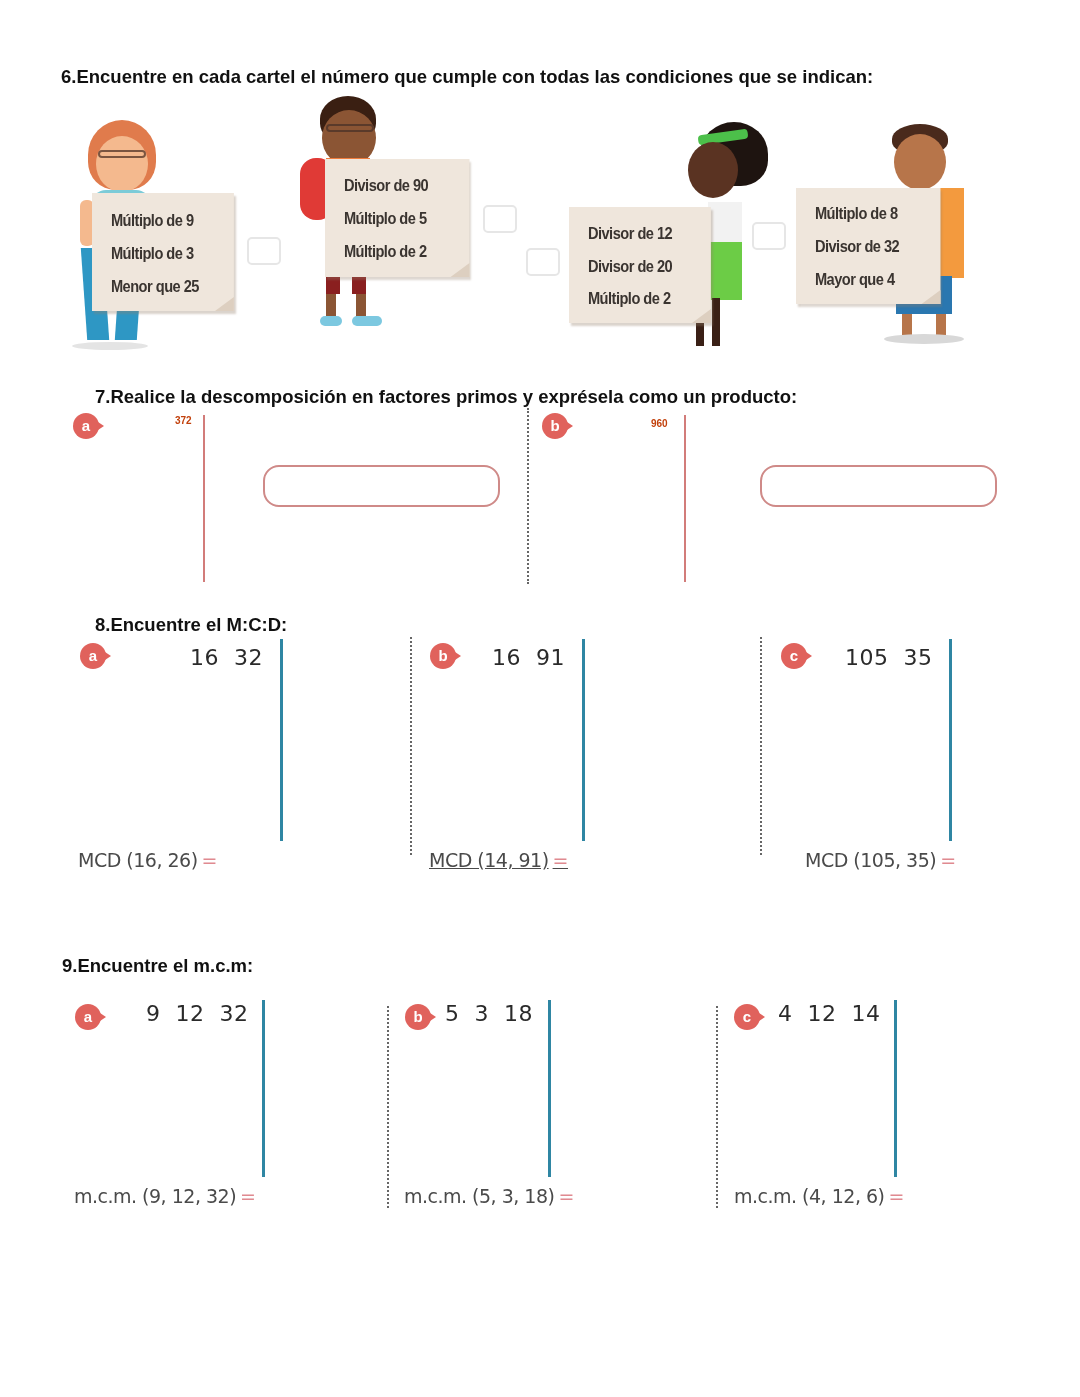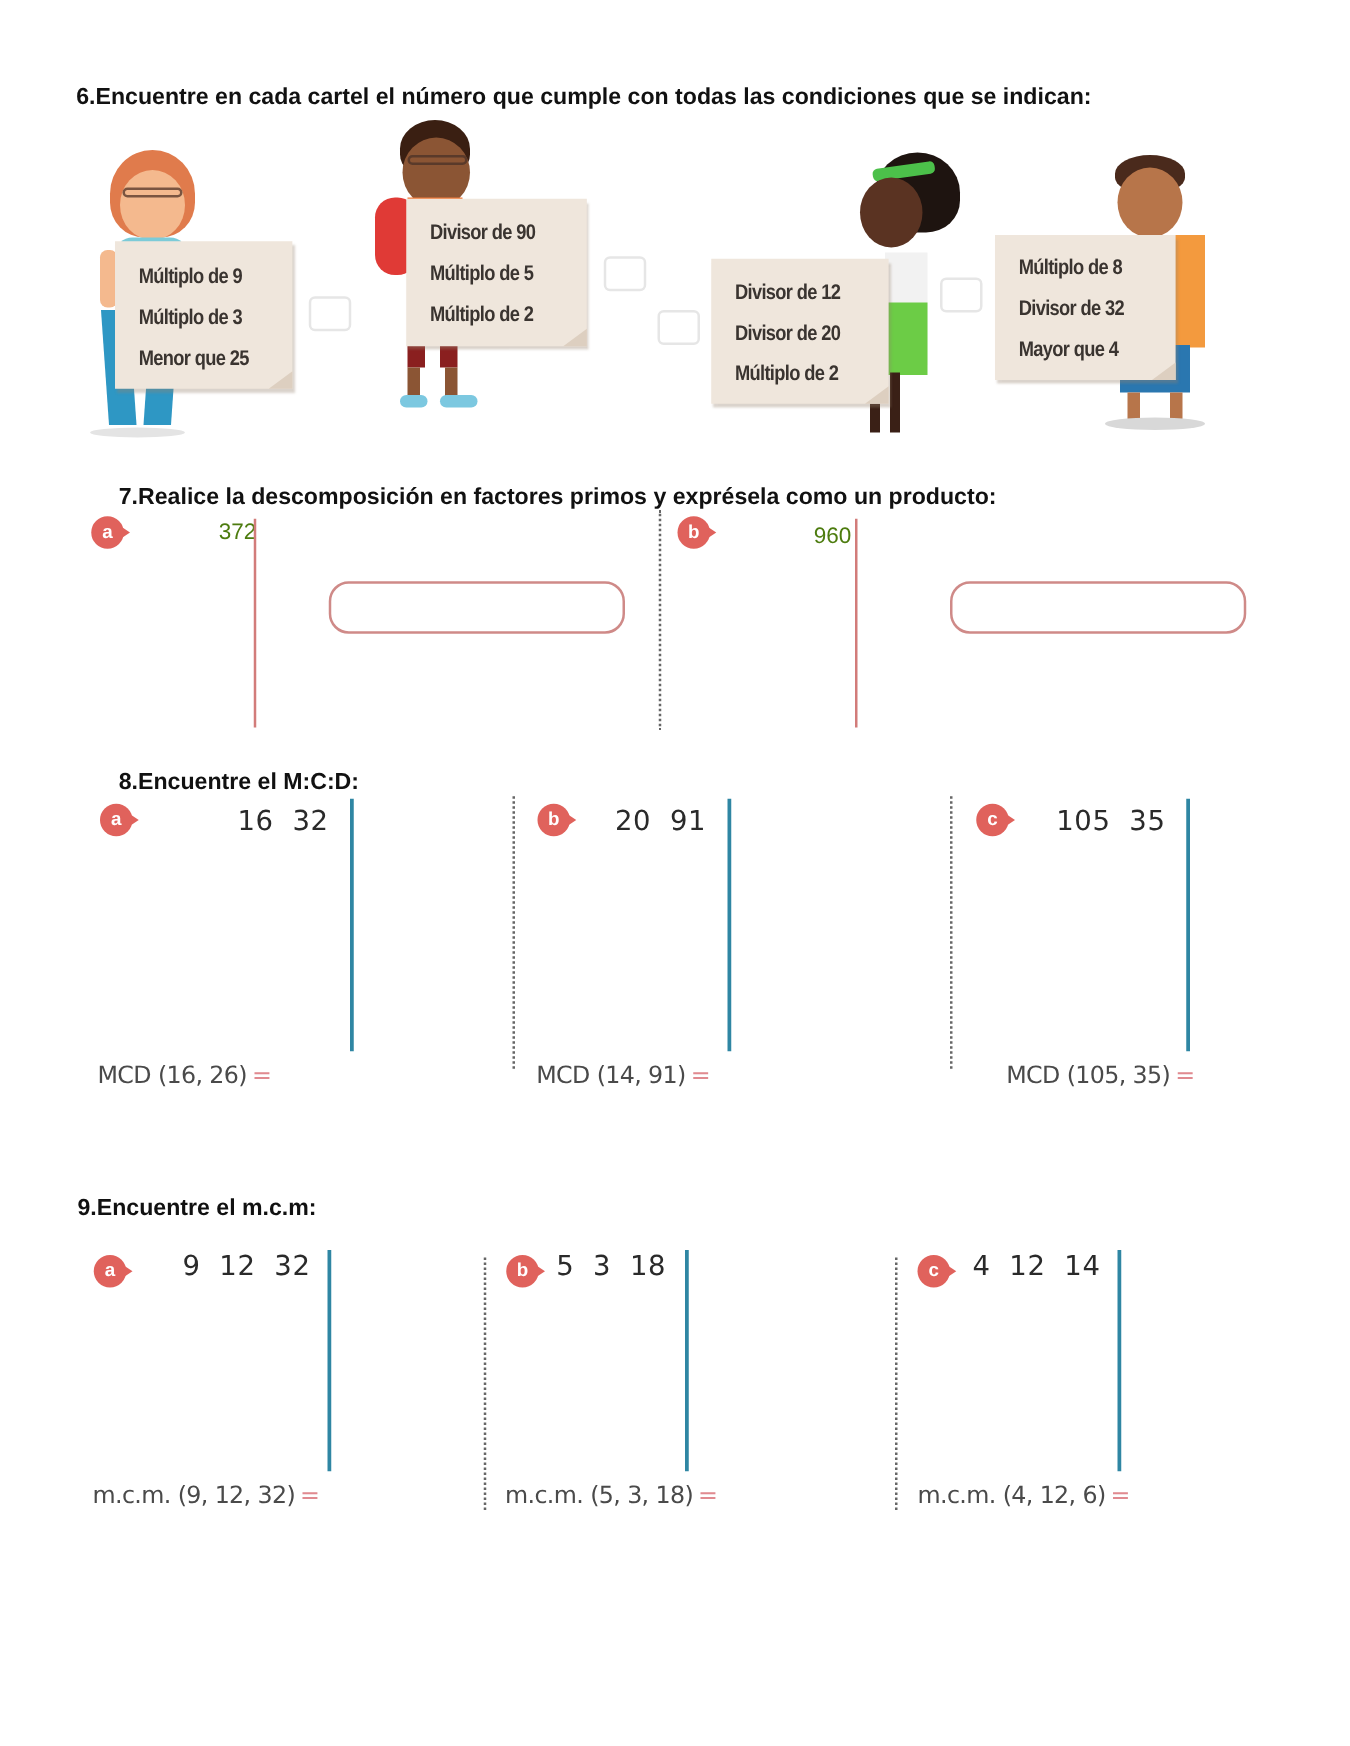--- a/index.html
+++ b/index.html
@@ -41,21 +41,21 @@
   .badge {
     position: absolute; width: 26px; height: 26px; border-radius: 50%;
     background: #e0625c; color: #fff; font-weight: bold; font-size: 15px;
     text-align: center; line-height: 25px;
   }
   .badge::after {
     content: ""; position: absolute; right: -5px; top: 9px;
     border-top: 4px solid transparent; border-bottom: 4px solid transparent;
     border-left: 6px solid #e0625c;
   }
-  .num7 { position: absolute; font-weight: normal; font-size: 18px; color: #4d7c0f; }
+  .num7 { position: absolute; font-weight: bold; font-size: 10px; color: #c2410c; }
   .vline-red { position: absolute; width: 2px; background: #d27c7a; }
   .answer-pill {
     position: absolute; height: 42px; border: 2px solid #cf8a88; border-radius: 16px; background: #fff;
   }
   .dotted-v { position: absolute; width: 0; border-left: 2px dotted #666; }
 
   
   .nums { position: absolute; font-family: "DejaVu Sans", sans-serif; font-size: 22px; color: #2a2a2a; white-space: pre; letter-spacing: 0.5px; }
   .vline-blue { position: absolute; width: 3px; background: #2f86a3; }
   .result { position: absolute; font-family: "DejaVu Sans", sans-serif; font-size: 19px; color: #4a4a4a; white-space: nowrap; letter-spacing: -0.5px; }
@@ -158,23 +158,23 @@
 <div class="badge" style="left:80px; top:643px;">a</div>
 <div class="nums" style="left:190px; top:645px;">16  32</div>
 <div class="vline-blue" style="left:280px; top:639px; height:202px;"></div>
 <div class="result" style="left:78px; top:849px;">
   <span>MCD (16, 26)</span><span class="eq">=</span>
 </div>
 
 <div class="dotted-v" style="left:410px; top:637px; height:218px;"></div>
 
 <div class="badge" style="left:430px; top:643px;">b</div>
-<div class="nums" style="left:492px; top:645px;">20  91</div>
+<div class="nums" style="left:492px; top:645px;">16  91</div>
 <div class="vline-blue" style="left:582px; top:639px; height:202px;"></div>
-<div class="result" style="left:429px; top:849px;">
+<div class="result" style="left:429px; top:849px;text-decoration:underline;">
   <span>MCD (14, 91)</span><span class="eq">=</span>
 </div>
 
 <div class="dotted-v" style="left:760px; top:637px; height:218px;"></div>
 
 <div class="badge" style="left:781px; top:643px;">c</div>
 <div class="nums" style="left:845px; top:645px;">105  35</div>
 <div class="vline-blue" style="left:949px; top:639px; height:202px;"></div>
 <div class="result" style="left:805px; top:849px;">
   <span>MCD (105, 35)</span><span class="eq">=</span>

